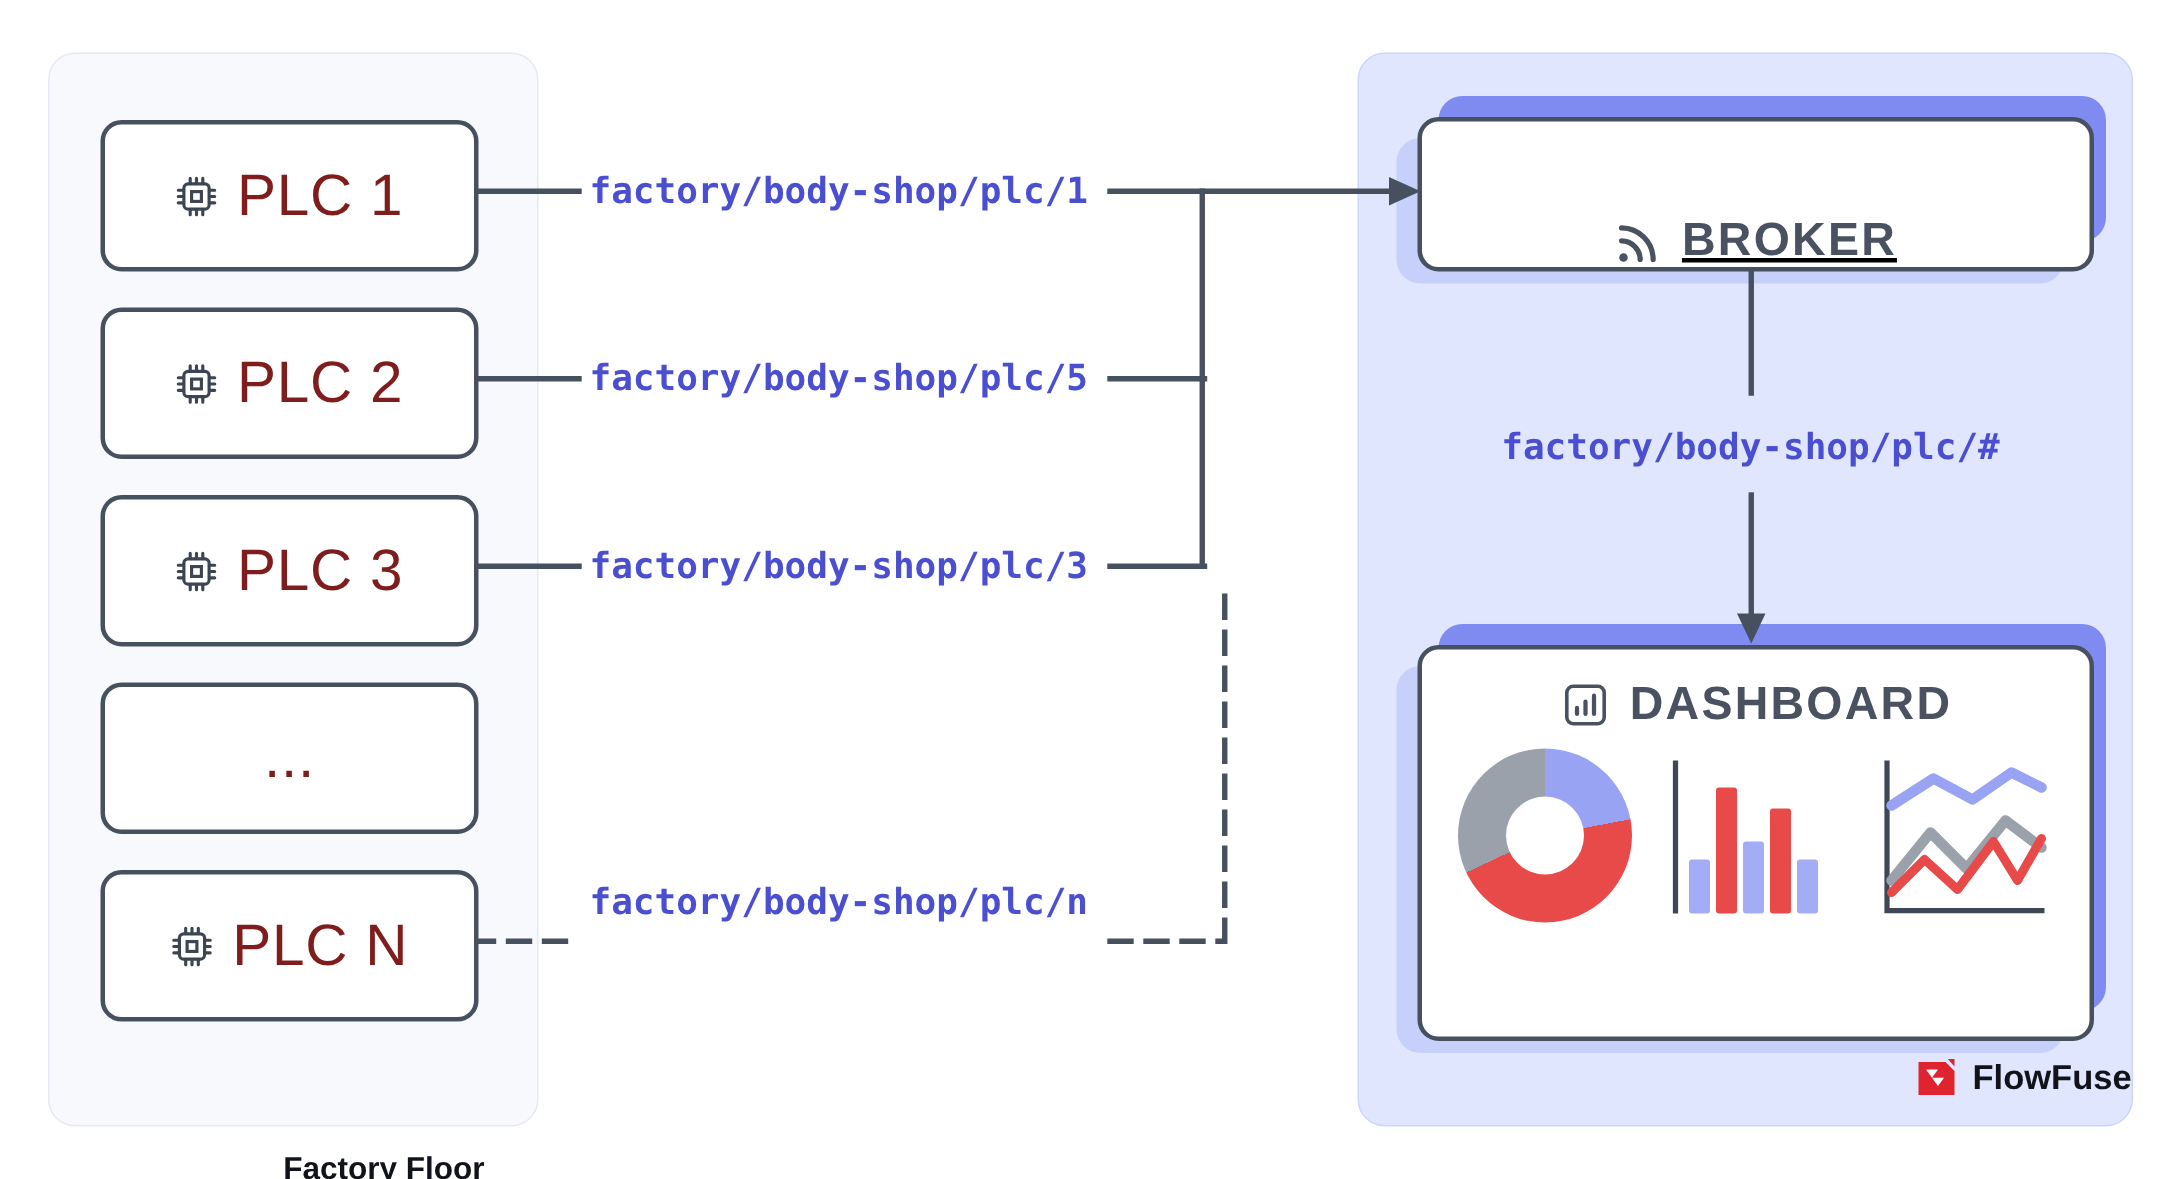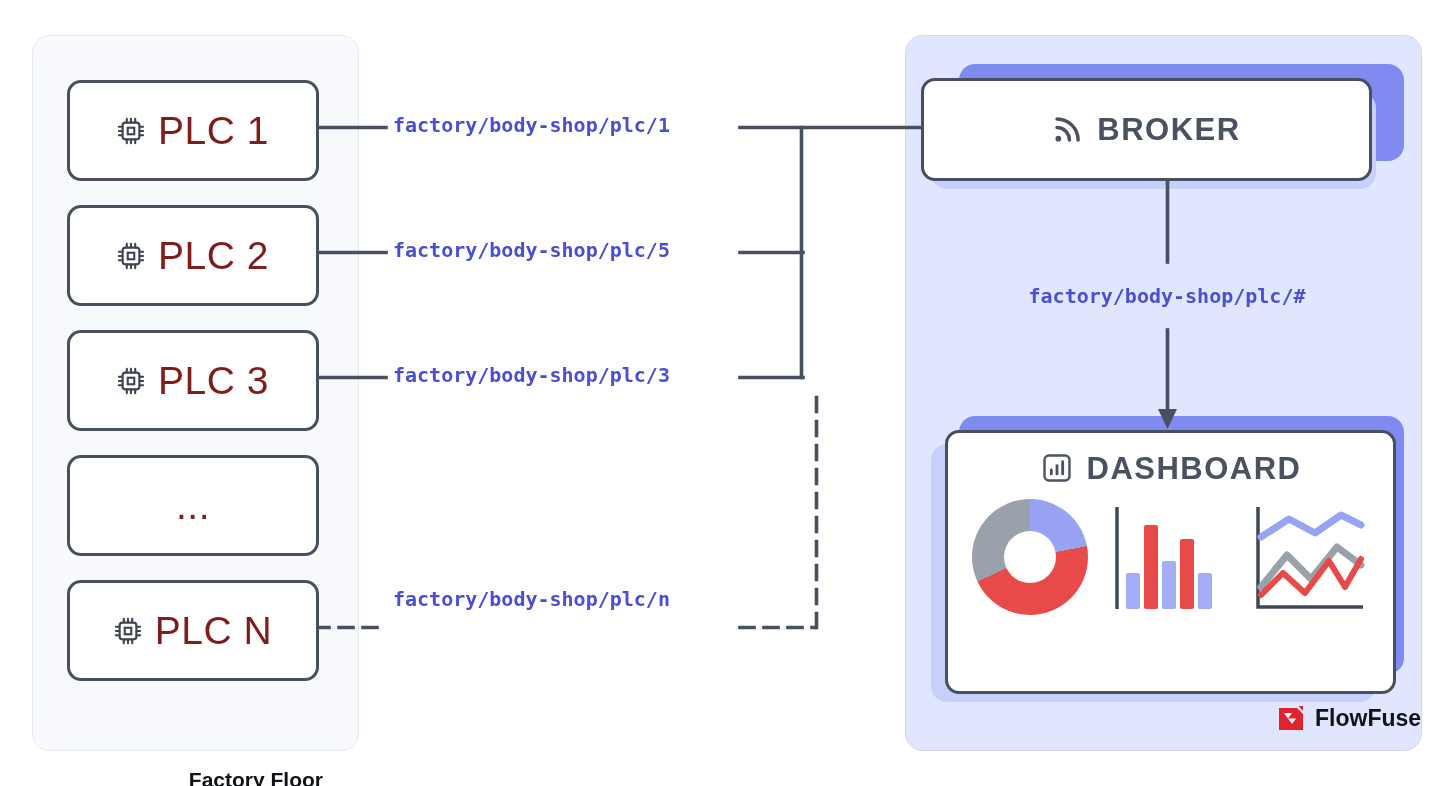--- a/index.html
+++ b/index.html
@@ -26,35 +26,35 @@
   .panel-caption {
     position:absolute; right:17px; bottom:15px;
     font-size:21px; font-weight:bold; color:#10131a;
   }
   .accent { position:absolute; border-radius:16px; background:#7f8bf0; }
   .accent-light { position:absolute; border-radius:16px; background:#c6d0fa; }
   .node-box {
     position:absolute; background:#fff; border:3px solid #47505f; border-radius:14px;
   }
   .broker-box {
-    left:921px; top:78px; width:445px; height:97px;
-    display:flex; align-items:center; justify-content:center; gap:14px;
+    left:945px; top:78px; width:445px; height:97px;
+    display:flex; align-items:flex-end; justify-content:center; gap:14px;text-decoration:underline;
   }
   .dashboard-box { left:945px; top:430px; width:445px; height:258px; }
   .node-title { font-size:31px; font-weight:bold; color:#4a5262; letter-spacing:1.5px; }
   
   .topic {
     position:absolute; white-space:nowrap;
     font-family:"DejaVu Sans Mono", monospace;
-    font-size:20px; font-weight:bold; color:#4a4fd1;
+    font-size:24px; font-weight:bold; color:#4a4fd1;
   }
   .topic-broker { left:1167px; top:284px; transform:translateX(-50%);text-align:center; }
   
   .dash-header {
-    margin-top:18px; display:flex; align-items:flex-start; justify-content:center; gap:13px;
+    margin-top:18px; display:flex; align-items:flex-end; justify-content:center; gap:13px;
   }
   .dash-charts {
     margin-top:12px; padding:0 24px; display:flex;
     justify-content:space-between; align-items:flex-end;
   }
   .donut {
     width:116px; height:116px; border-radius:50%; position:relative;
     background:conic-gradient(#98a3f4 0 22%, #e84a4a 22% 68%, #9aa1ab 68% 100%);
   }
   .donut-hole {

